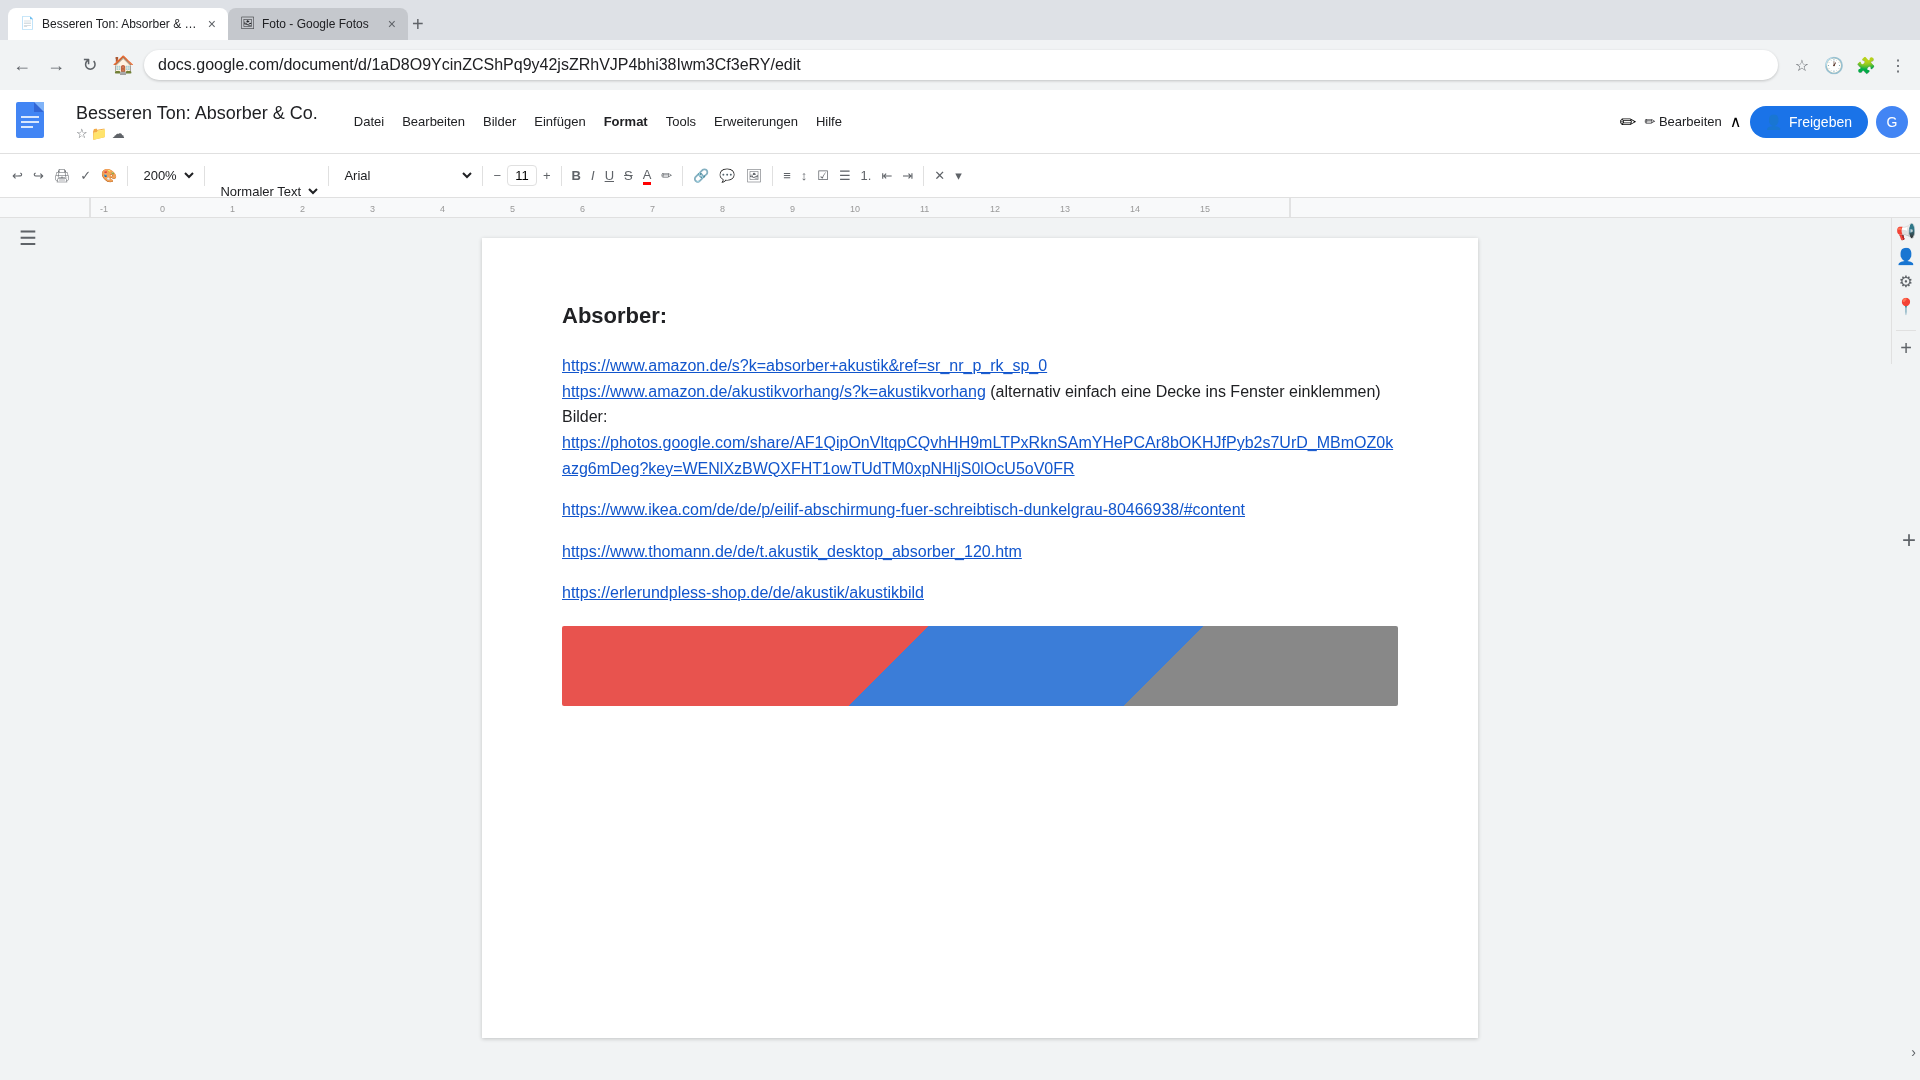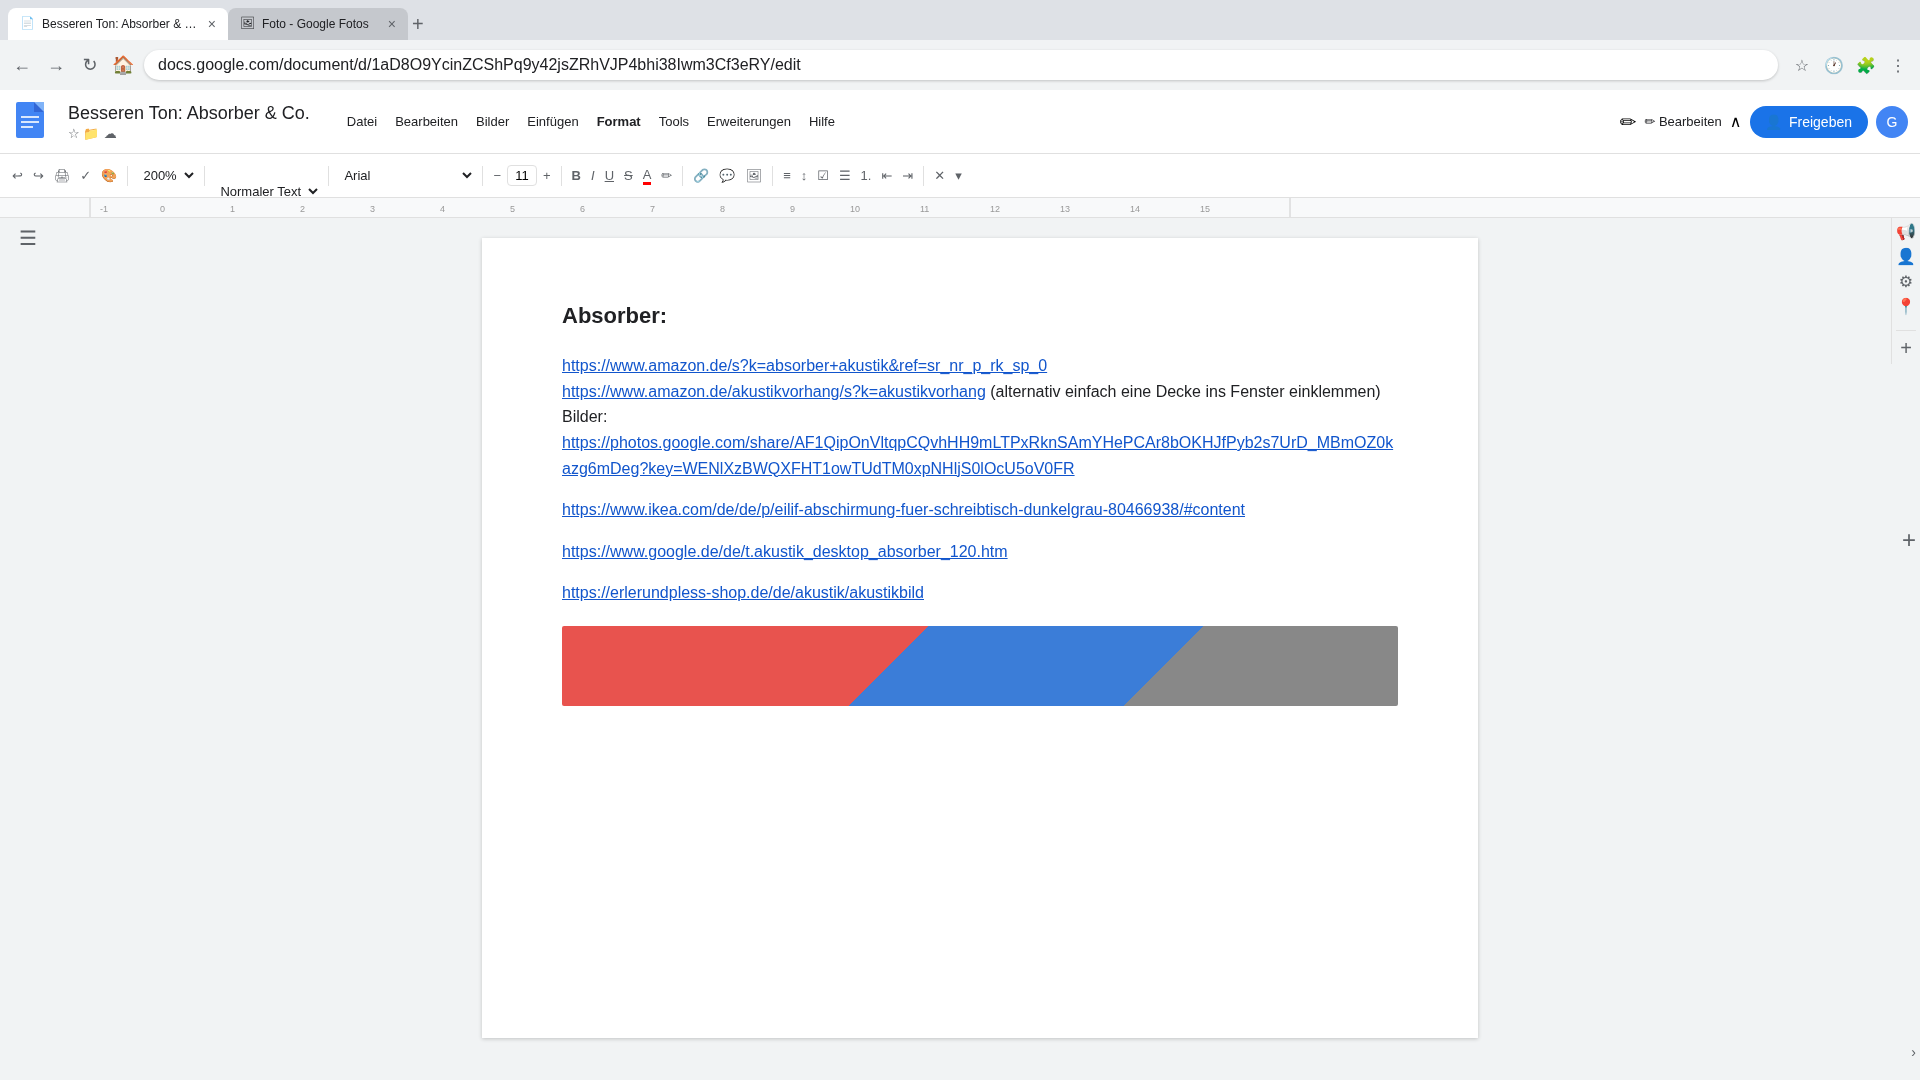--- a/index.html
+++ b/index.html
@@ -16,26 +16,26 @@
     .tab-close { font-size: 14px; color: #5f6368; cursor: pointer; margin-left: 4px; }
     .tab-new { margin-left: 4px; background: none; border: none; font-size: 20px; color: #5f6368; cursor: pointer; align-self: center; }
 
     .address-bar-row { display: flex; align-items: center; background: #f1f3f4; padding: 4px 8px; height: 50px; gap: 6px; }
     .nav-btn { background: none; border: none; cursor: pointer; color: #5f6368; font-size: 18px; width: 28px; height: 28px; display: flex; align-items: center; justify-content: center; border-radius: 50%; }
     .address-input { flex: 1; background: #fff; border: none; border-radius: 24px; padding: 6px 14px; font-size: 16px; color: #202124; box-shadow: 0 1px 3px rgba(0,0,0,0.2); outline: none; }
     .toolbar-icons { display: flex; align-items: center; gap: 4px; margin-left: 4px; }
     .toolbar-icon { background: none; border: none; cursor: pointer; color: #5f6368; font-size: 16px; width: 28px; height: 28px; display: flex; align-items: center; justify-content: center; border-radius: 50%; }
 
     
-    .docs-app-bar { background: #fff; display: flex; align-items: center; padding: 6px 12px; height: 64px; border-bottom: 1px solid #e0e0e0; gap: 16px; }
+    .docs-app-bar { background: #fff; display: flex; align-items: center; padding: 6px 12px; height: 64px; border-bottom: 1px solid #e0e0e0; gap: 24px; }
     .docs-logo { width: 40px; height: 40px; display: flex; align-items: center; justify-content: center; }
     .docs-title-section { display: flex; flex-direction: column; flex: 0 0 auto; }
     .docs-title { font-size: 18px; color: #202124; font-family: 'Google Sans', Arial, sans-serif; }
     .docs-title-icons { display: flex; gap: 4px; margin-top: 2px; align-items: center; }
-    .docs-menu { display: flex; gap: 2px; margin-left: 13px; align-items: flex-end; }
+    .docs-menu { display: flex; gap: 2px; margin-left: 4px; align-items: flex-end; }
     .docs-menu-item { font-size: 13px; color: #202124; cursor: pointer; padding: 4px 8px; border-radius: 4px; }
     .docs-right { margin-left: auto; display: flex; align-items: center; gap: 8px; }
     .share-btn { background: #1a73e8; color: #fff; border: none; border-radius: 16px; padding: 8px 16px; font-size: 14px; cursor: pointer; display: flex; align-items: center; gap: 6px; }
     .avatar { width: 32px; height: 32px; border-radius: 50%; background: #4285f4; display: flex; align-items: center; justify-content: center; color: #fff; font-size: 14px; }
 
     
     .docs-toolbar { background: #fff; display: flex; align-items: center; padding: 4px 8px; height: 44px; border-bottom: 1px solid #e0e0e0; gap: 2px; flex-wrap: nowrap; overflow: hidden; }
     .toolbar-btn { background: none; border: none; cursor: pointer; color: #5f6368; font-size: 13px; height: 28px; padding: 0 4px; border-radius: 4px; display: flex; align-items: center; gap: 2px; white-space: nowrap; }
     .toolbar-separator { width: 1px; background: #e0e0e0; height: 20px; margin: 0 4px; }
     .toolbar-select { background: none; border: 1px solid transparent; border-radius: 4px; font-size: 13px; color: #202124; cursor: pointer; padding: 2px 4px; }
@@ -243,21 +243,21 @@
           <div>
             <a class="link" href="#">https://photos.google.com/share/AF1QipOnVltqpCQvhHH9mLTPxRknSAmYHePCAr8bOKHJfPyb2s7UrD_MBmOZ0kazg6mDeg?key=WENlXzBWQXFHT1owTUdTM0xpNHljS0lOcU5oV0FR</a>
           </div>
         </div>
 
         <div class="para">
           <a class="link" href="#">https://www.ikea.com/de/de/p/eilif-abschirmung-fuer-schreibtisch-dunkelgrau-80466938/#content</a>
         </div>
 
         <div class="para">
-          <a class="link" href="#">https://www.google.de/de/t.akustik_desktop_absorber_120.htm</a>
+          <a class="link" href="#">https://www.thomann.de/de/t.akustik_desktop_absorber_120.htm</a>
         </div>
 
         <div class="para">
           <a class="link" href="#">https://erlerundpless-shop.de/de/akustik/akustikbild</a>
         </div>
 
         <div style="margin-top: 20px;">
           <div class="doc-image"></div>
         </div>
       </div>

